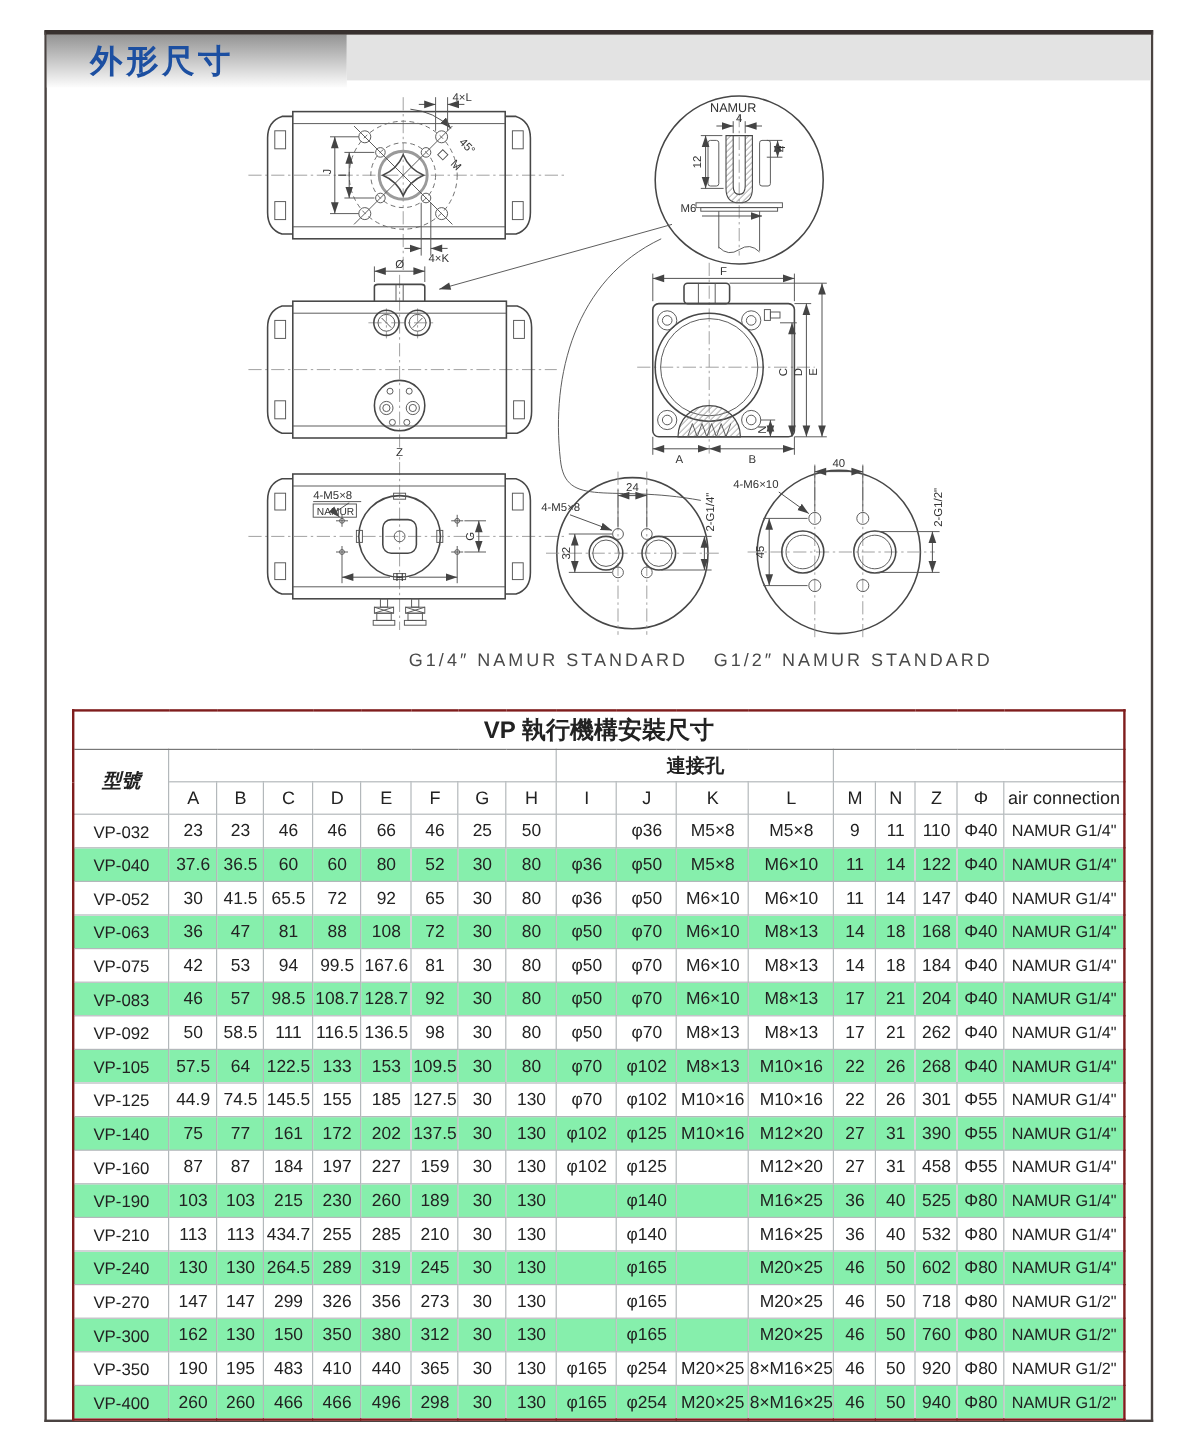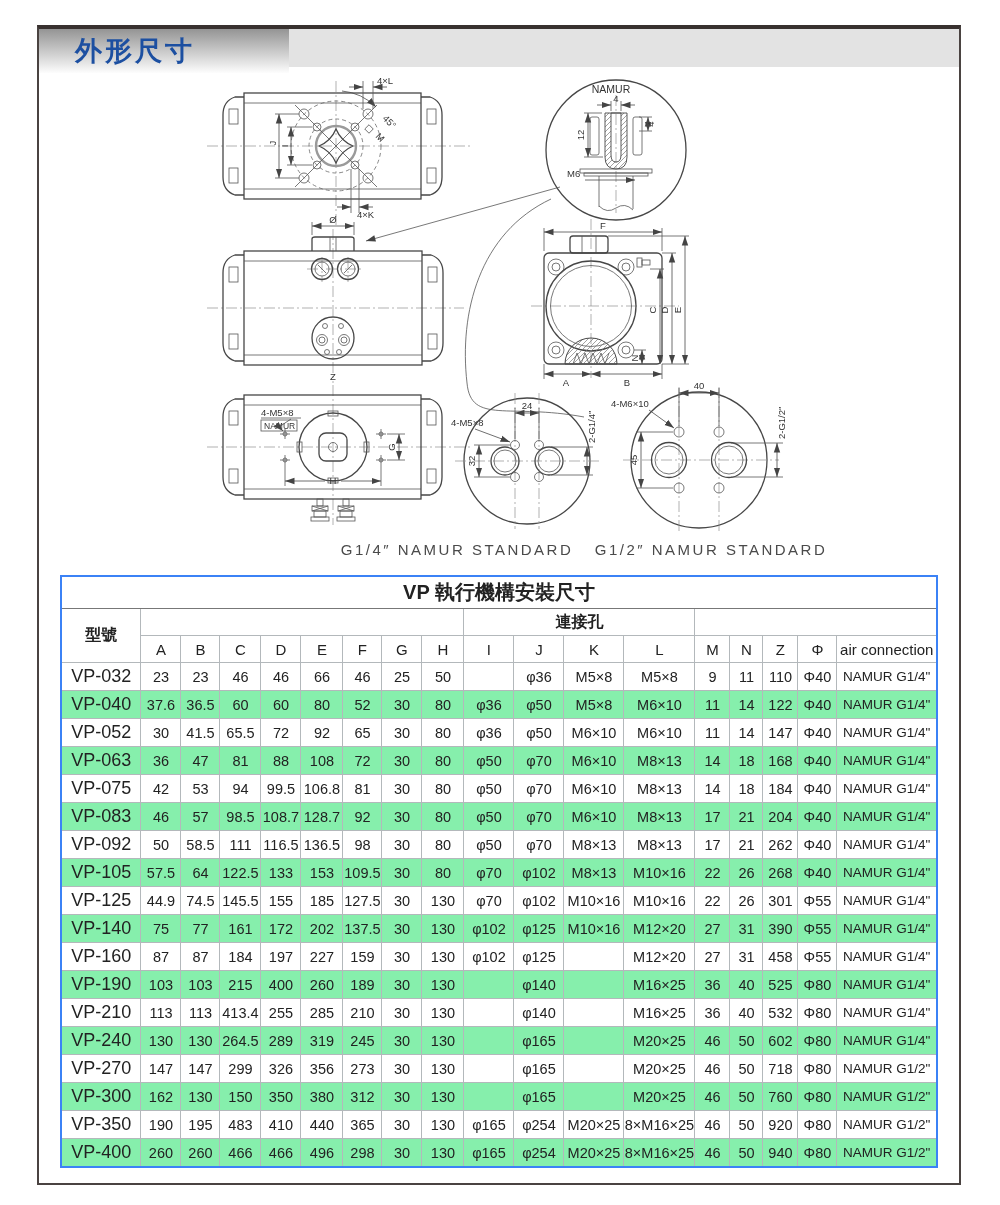--- a/index.html
+++ b/index.html
@@ -16,30 +16,30 @@
   .drawing-area svg{display:block;width:920px;height:502px;}
   .ln{fill:none;stroke:#474747;stroke-width:1.3;}
   .thin{fill:none;stroke:#565656;stroke-width:0.8;}
   .cl{fill:none;stroke:#8f8f8f;stroke-width:0.7;stroke-dasharray:11 3 2 3;}
   .dash{fill:none;stroke:#6a6a6a;stroke-width:0.8;stroke-dasharray:4 3;}
   .dim{fill:none;stroke:#4a4a4a;stroke-width:0.8;}
   .dlbl{font:9.5px "Liberation Sans",sans-serif;fill:#333;}
   .cap-text{font:15px "Liberation Sans",sans-serif;fill:#4a4a4a;letter-spacing:2.5px;}
   .ring{fill:none;stroke:#9a9a9a;stroke-width:2.4;}
   
-  .dim-table{border-collapse:collapse;width:876px;margin:0 auto 0;table-layout:fixed;
-    border:2px solid #3b82f6;color:#222;background:#fff;}
+  .dim-table{border-collapse:collapse;width:876px;margin:16px auto 0;table-layout:fixed;
+    border:2px solid #7f1d1d;color:#222;background:#fff;}
   .dim-table th,.dim-table td{border:1px solid #b3b8bb;text-align:center;vertical-align:middle;
     white-space:nowrap;overflow:hidden;padding:0;}
   .title-row th{font-size:20px;font-weight:bold;height:31px;border-bottom:1px solid #777;}
   .group-row th{height:26px;font-size:16px;font-weight:bold;}
-  .model-h{font-size:18px;font-weight:bold;}
+  .model-h{font-size:18px;font-weight:bold;font-style:italic;}
   .letters-row th{height:26px;font-size:15px;font-weight:normal;}
   .dim-table tbody td{height:27px;font-size:14.5px;}
-  .dim-table tbody td.model{font-size:18px;}
+  .dim-table tbody td.model{font-size:14px;}
   .dim-table tbody td.air{font-size:13.5px;}
   .dim-table tbody tr.alt{background:#86efac;}
 </style>
 </head>
 <body>
 
 <div class="page-frame">
 
   <div class="header-band">
     <div class="band-left">
@@ -518,21 +518,21 @@
           <td>168</td>
           <td>Φ40</td>
           <td class="air">NAMUR G1/4"</td>
         </tr>
         <tr>
           <td class="model">VP-075</td>
           <td>42</td>
           <td>53</td>
           <td>94</td>
           <td>99.5</td>
-          <td>106.8</td>
+          <td>167.6</td>
           <td>81</td>
           <td>30</td>
           <td>80</td>
           <td>φ50</td>
           <td>φ70</td>
           <td>M6×10</td>
           <td>M8×13</td>
           <td>14</td>
           <td>18</td>
           <td>184</td>
@@ -657,40 +657,40 @@
           <td>31</td>
           <td>458</td>
           <td>Φ55</td>
           <td class="air">NAMUR G1/4"</td>
         </tr>
         <tr class="alt">
           <td class="model">VP-190</td>
           <td>103</td>
           <td>103</td>
           <td>215</td>
-          <td>400</td>
+          <td>230</td>
           <td>260</td>
           <td>189</td>
           <td>30</td>
           <td>130</td>
           <td></td>
           <td>φ140</td>
           <td></td>
           <td>M16×25</td>
           <td>36</td>
           <td>40</td>
           <td>525</td>
           <td>Φ80</td>
           <td class="air">NAMUR G1/4"</td>
         </tr>
         <tr>
           <td class="model">VP-210</td>
           <td>113</td>
           <td>113</td>
-          <td>413.4</td>
+          <td>434.7</td>
           <td>255</td>
           <td>285</td>
           <td>210</td>
           <td>30</td>
           <td>130</td>
           <td></td>
           <td>φ140</td>
           <td></td>
           <td>M16×25</td>
           <td>36</td>

